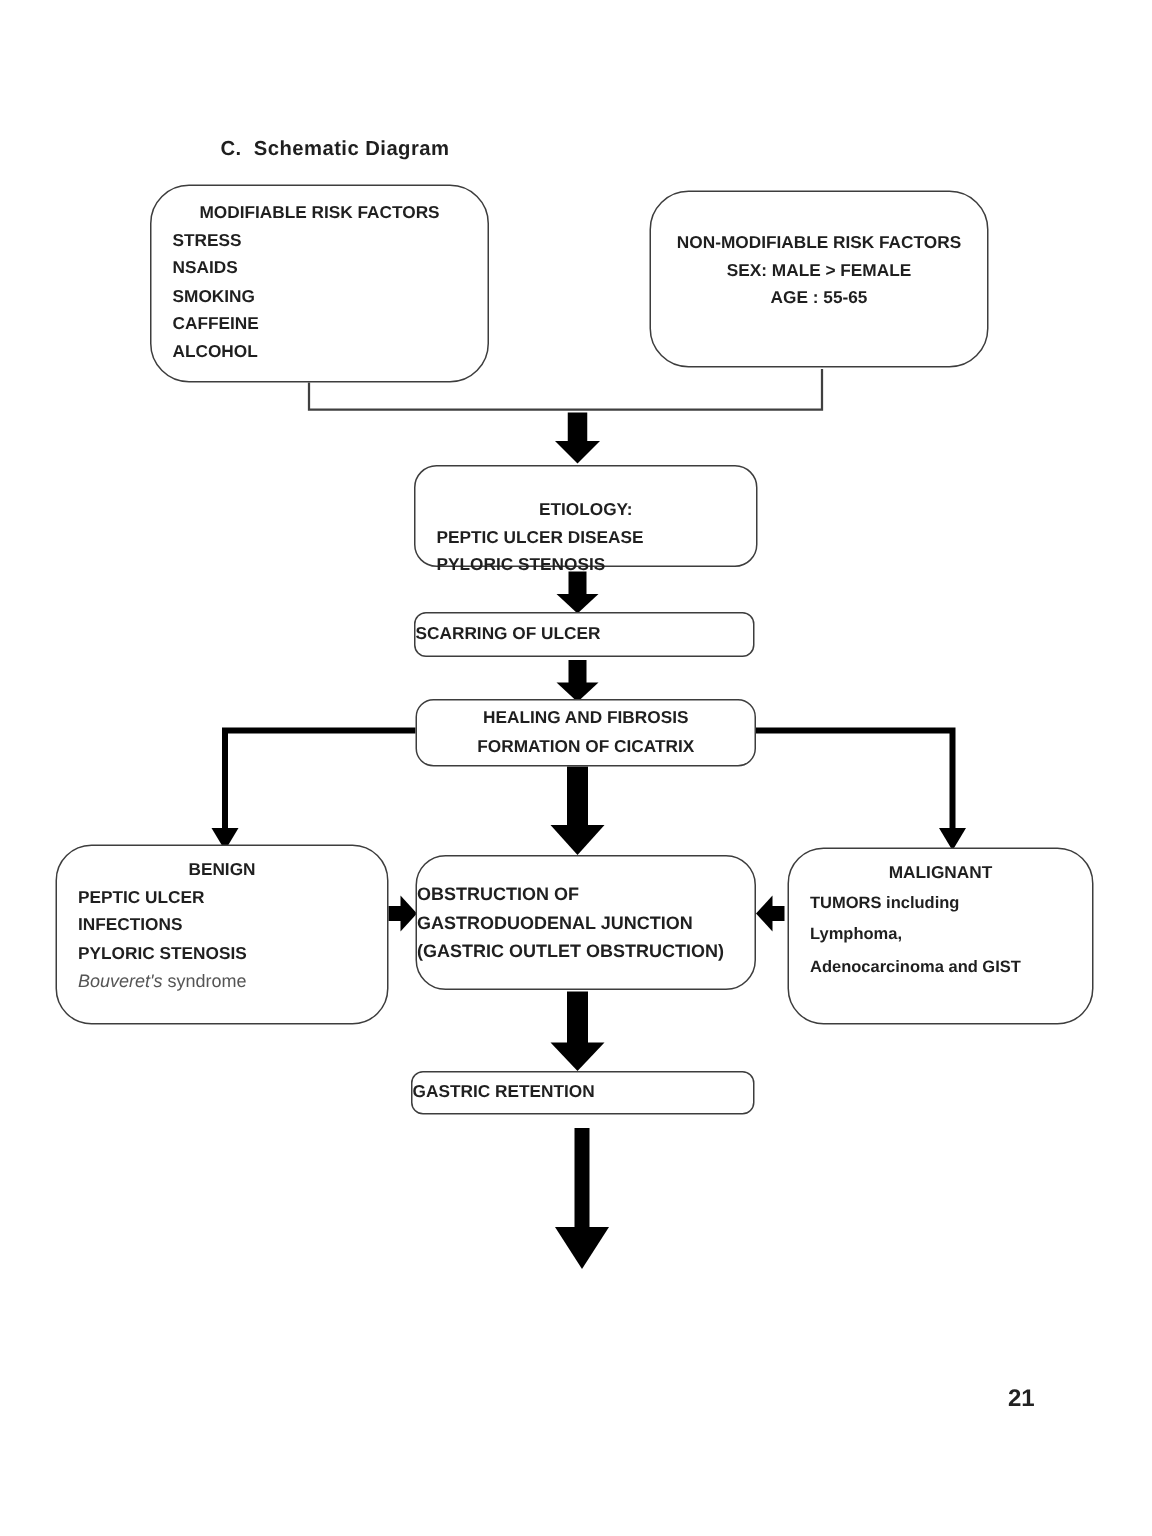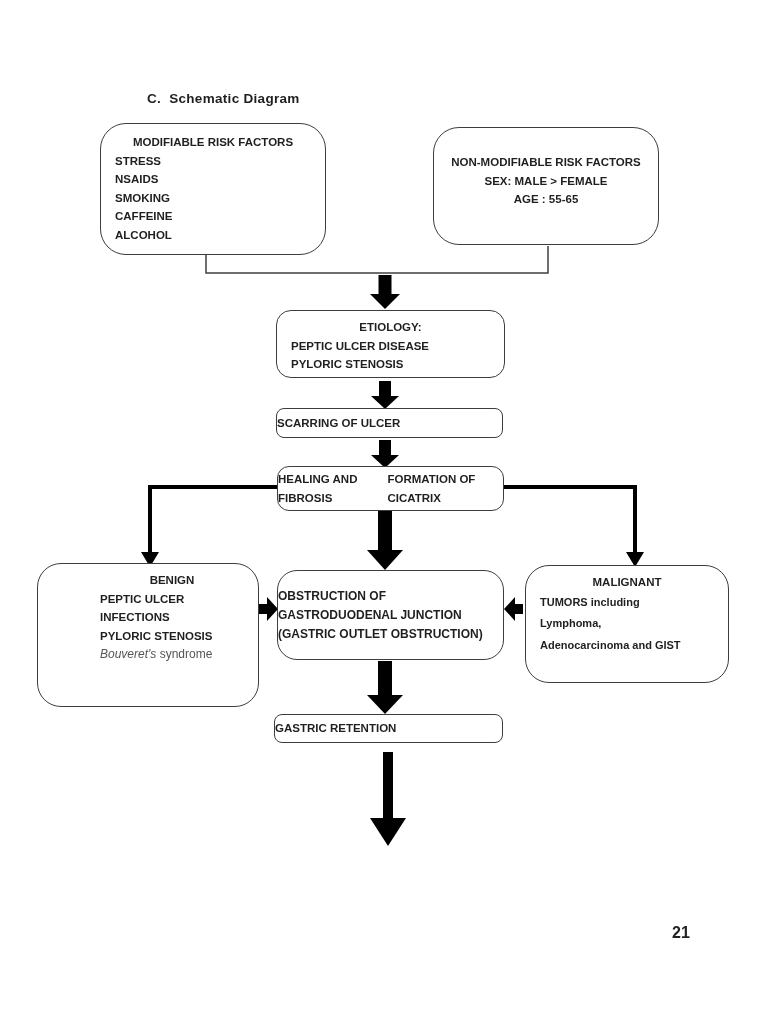--- a/index.html
+++ b/index.html
@@ -24,25 +24,25 @@
     box-sizing:border-box;
     font-weight:bold;
     font-size:11.5px;
     line-height:18.5px;
   }
   .bx-head{text-align:center;}
   .bx-item{text-align:left;padding-left:14px;}
   .center-lines{text-align:center;}
   .box-modifiable{left:100px;top:123px;width:226px;height:132px;border-radius:26px;padding-top:9px;}
   .box-nonmod{left:433px;top:127px;width:226px;height:118px;border-radius:26px;padding-top:25px;}
-  .box-etiology{left:276px;top:310px;width:229px;height:68px;border-radius:15px;padding-top:7px;}
+  .box-etiology{left:276px;top:310px;width:229px;height:68px;border-radius:15px;padding-top:20px;}
   .box-slim{border-radius:8px;display:flex;align-items:center;justify-content:flex-start;}
   .box-scarring{left:276px;top:408px;width:227px;height:30px;}
-  .box-healing{left:277px;top:466px;width:227px;height:45px;border-radius:12px;display:flex;flex-direction:row;align-items:center;justify-content:center;}
-  .box-benign{left:37px;top:563px;width:222px;height:144px;border-radius:24px;padding-top:7px;padding-left:48px;}
+  .box-healing{left:277px;top:466px;width:227px;height:45px;border-radius:12px;display:flex;flex-direction:column;align-items:center;justify-content:center;}
+  .box-benign{left:37px;top:563px;width:222px;height:120px;border-radius:24px;padding-top:7px;}
   .box-obstruction{left:277px;top:570px;width:227px;height:90px;border-radius:20px;display:flex;flex-direction:column;justify-content:center;line-height:19px;font-size:12px;}
   .box-malignant{left:525px;top:565px;width:204px;height:118px;border-radius:24px;padding-top:7px;}
   .box-malignant .bx-item{font-size:11px;line-height:21.5px;font-weight:600;}
   .box-gastric{left:274px;top:714px;width:229px;height:29px;}
   .note-line{font-weight:400;color:var(--muted,#555);font-size:12px;padding-left:14px;}
   .note-line .it{font-style:italic;}
   .page-number{position:absolute;left:672px;top:924px;font-size:16px;font-weight:600;color:#222;}
   svg.overlay{position:absolute;left:0;top:0;pointer-events:none;}
   .thin-line{fill:none;stroke:var(--thin-line,#404040);stroke-width:1.5;}
   .thick-line{fill:none;stroke:var(--arrow,#000);stroke-width:4;}

